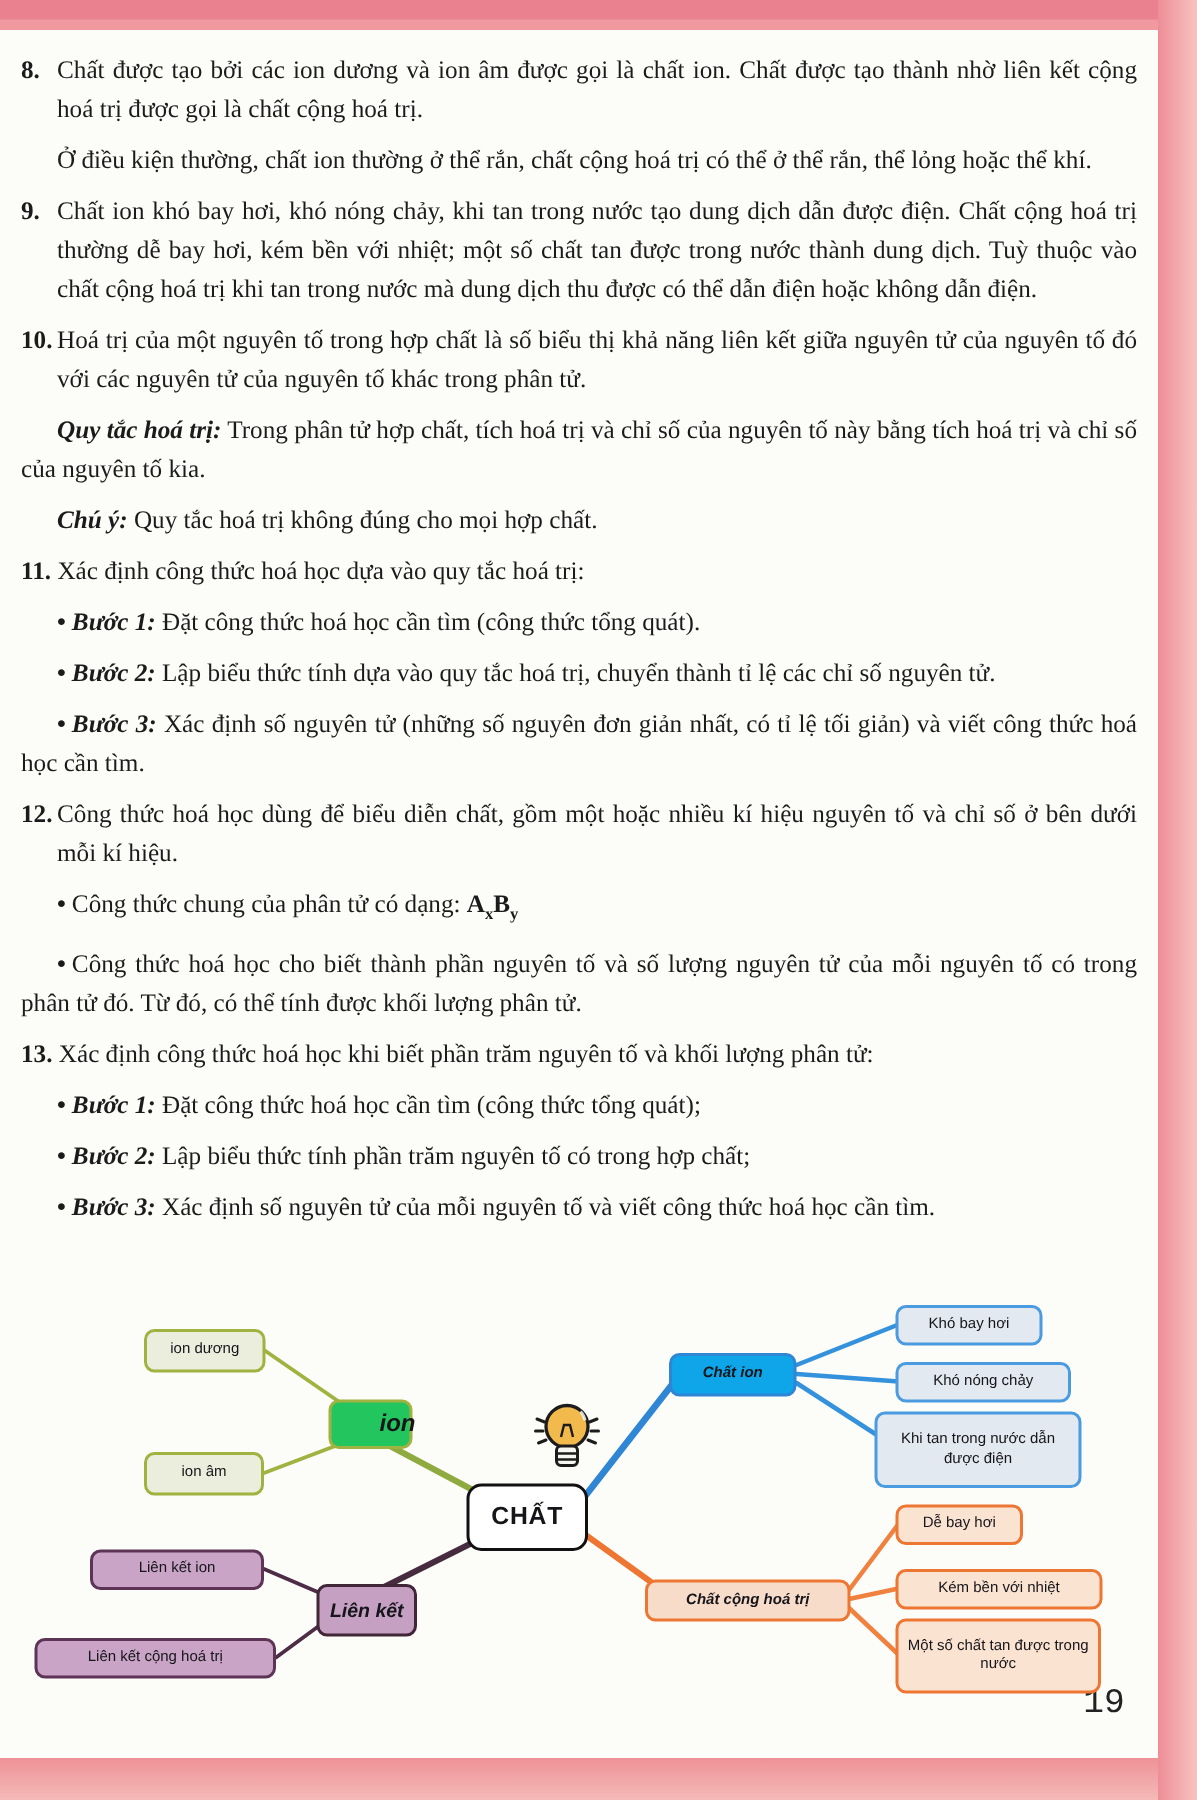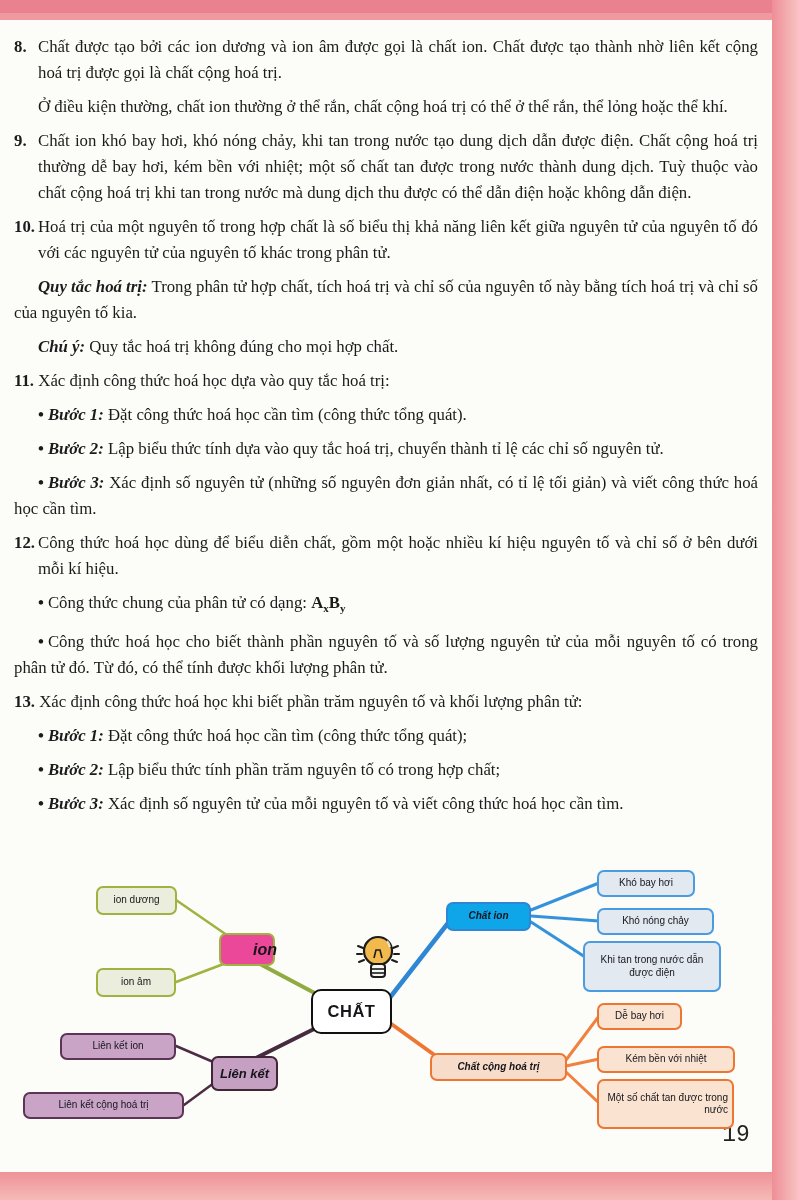--- a/index.html
+++ b/index.html
@@ -34,24 +34,24 @@
   .formula sub{font-size:11px;}
   
   .mindmap{position:absolute;left:0;top:822px;width:772px;height:300px;}
   .mm-lines{position:absolute;left:0;top:0;z-index:1;}
   .mm-box{
     position:absolute;z-index:2;display:flex;align-items:center;justify-content:center;
     text-align:center;font-family:"Liberation Sans",sans-serif;font-size:10px;
     color:#15151a;border-radius:7px;line-height:1.22;padding:2px 4px;box-sizing:border-box;
   }
   .mm-green{background:#eceedd;border:2px solid var(--olive,#a9b845);}
-  .mm-green-core{background:#ec4899;border:2px solid var(--olive,#a9b845);font-weight:bold;font-style:italic;font-size:16px;padding-left:40px;}
+  .mm-green-core{background:#22c55e;border:2px solid var(--olive,#a9b845);font-weight:bold;font-style:italic;font-size:16px;padding-left:40px;}
   .mm-blue{background:#e3e9f0;border:2px solid #4a9be0;}
   .mm-blue-core{background:#0ea5e9;border:2.5px solid var(--blue,#3e8fd9);font-weight:bold;font-style:italic;}
-  .mm-orange{background:#fbe3d2;border:2px solid var(--orange,#f0813e);text-align:right;}
+  .mm-orange{background:#fbe3d2;border:2px solid var(--orange,#f0813e);}
   .mm-orange-core{background:#f8dcca;border:2.5px solid var(--orange,#f0813e);font-weight:bold;font-style:italic;}
   .mm-purple{background:#c9a4c6;border:2px solid #5d3356;}
   .mm-purple-core{background:#c5a0c3;border:2.5px solid #402637;font-weight:bold;font-style:italic;font-size:13px;}
   .mm-center{background:#ffffff;border:2.5px solid #111;border-radius:10px;
     font-weight:bold;font-size:16.5px;letter-spacing:.5px;z-index:3;}
   .bulb{position:absolute;left:349px;top:86px;width:58px;height:58px;z-index:4;}
   .page-num{
     position:absolute;left:716px;top:1102px;width:40px;text-align:center;
     font-family:Liberation Mono, monospace;font-size:23px;color:#222;
   }

